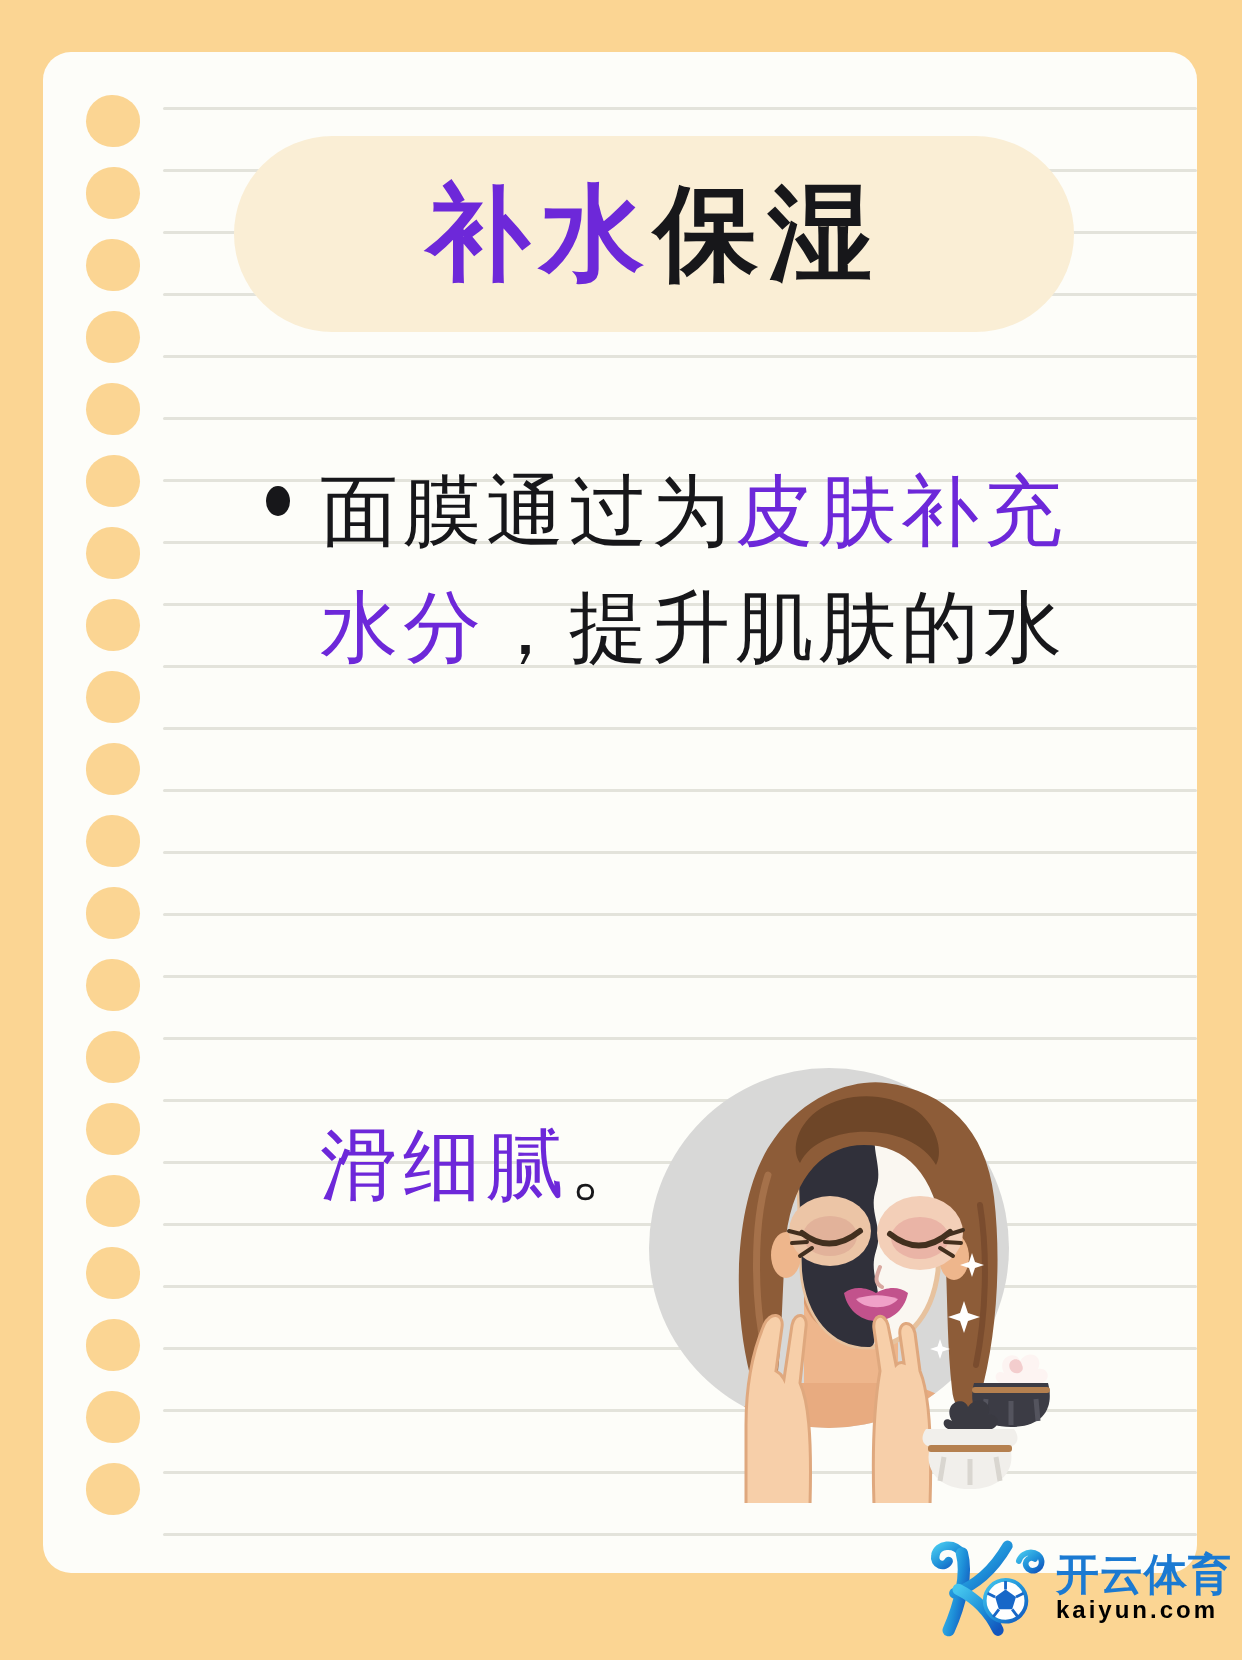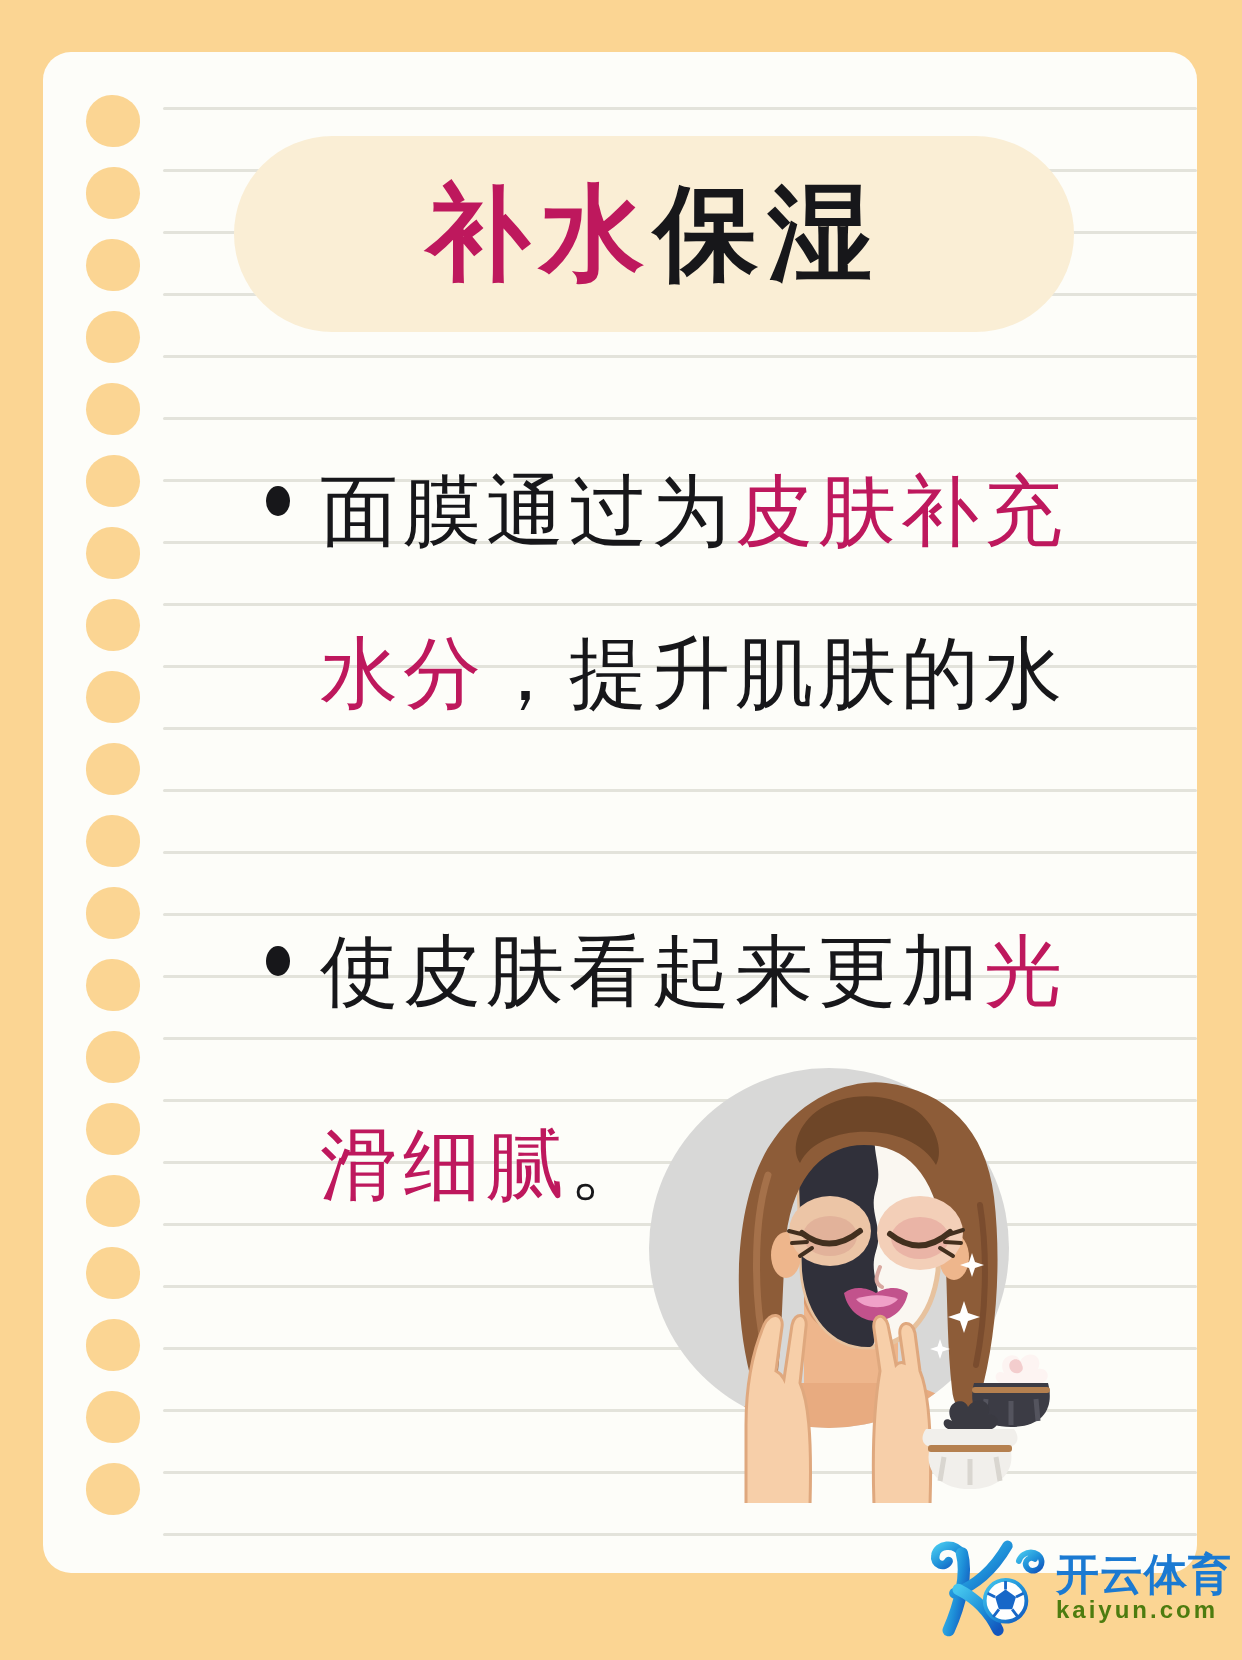--- a/index.html
+++ b/index.html
@@ -44,21 +44,21 @@
     display: flex;
     align-items: center;
     justify-content: center;
   }
   .title-pill .t {
     font-size: 104px;
     letter-spacing: 10px;
     font-weight: bold;
     line-height: 1;
   }
-  .ink-blue { color: #be185d; }
+  .ink-blue { color: #6d28d9; }
   .ink-black { color: #17171a; }
 
   
   .text-line {
     position: absolute;
     left: 277px;
     height: 110px;
     font-size: 78px;
     letter-spacing: 5px;
     line-height: 104px;
@@ -68,21 +68,21 @@
   .text-line.with-bullet { left: 223px; margin-top: 10px; }
   .bullet-dot {
     display: inline-block;
     width: 24px; height: 30px;
     background: #17171a;
     border-radius: 50%;
     margin-right: 30px;
     vertical-align: 22px;
   }
   .l1 { top: 398px; }
-  .l2 { top: 570px; }
+  .l2 { top: 524px; }
   .l3 { top: 703px; }
   .l4 { top: 858px; }
   .l5 { top: 1062px; }
 
   
   .illus {
     position: absolute;
     left: 634px; top: 1053px;
     width: 430px; height: 450px;
   }
@@ -101,21 +101,21 @@
     font-size: 43px;
     font-weight: bold;
     color: #1b7ad2;
     letter-spacing: 1px;
     line-height: 1.05;
   }
   .wm-domain {
     font-family: "Liberation Sans", "DejaVu Sans", sans-serif;
     font-size: 24px;
     font-weight: bold;
-    color: #4d7c0f;
+    color: #000000;
     letter-spacing: 3px;
     line-height: 1.1;
   }
 </style>
 </head>
 <body>
 
 <div class="paper">
   <div id="ruled-lines">
       <div class="ruled-line" style="top: 55px;"></div>
@@ -168,21 +168,20 @@
 
   <div class="title-pill">
     <div class="t"><span class="ink-blue">补水</span><span class="ink-black">保湿</span></div>
   </div>
 
   <div class="text-line with-bullet l1"><span class="bullet-dot"></span><span class="ink-black">面膜通过为</span><span class="ink-blue">皮肤补充</span><span class="ink-black"></span></div>
 
   <div class="text-line l2"><span class="ink-blue">水分</span><span class="ink-black">，提升肌肤的水</span></div>
 
 
-  <div class="text-line with-bullet l4"><span class="bullet-dot"></span><span class="ink-black">使皮肤看起来更加</span><span class="ink-blue">光</span></div>
 
   <div class="text-line l5"><span class="ink-blue">滑细腻</span><span class="ink-black">。</span></div>
 </div>
 
 <svg class="illus" viewBox="0 0 430 450">
   <defs>
     <clipPath id="circClip">
         <circle cx="195" cy="195" r="180"></circle>
       </clipPath>
   </defs>

